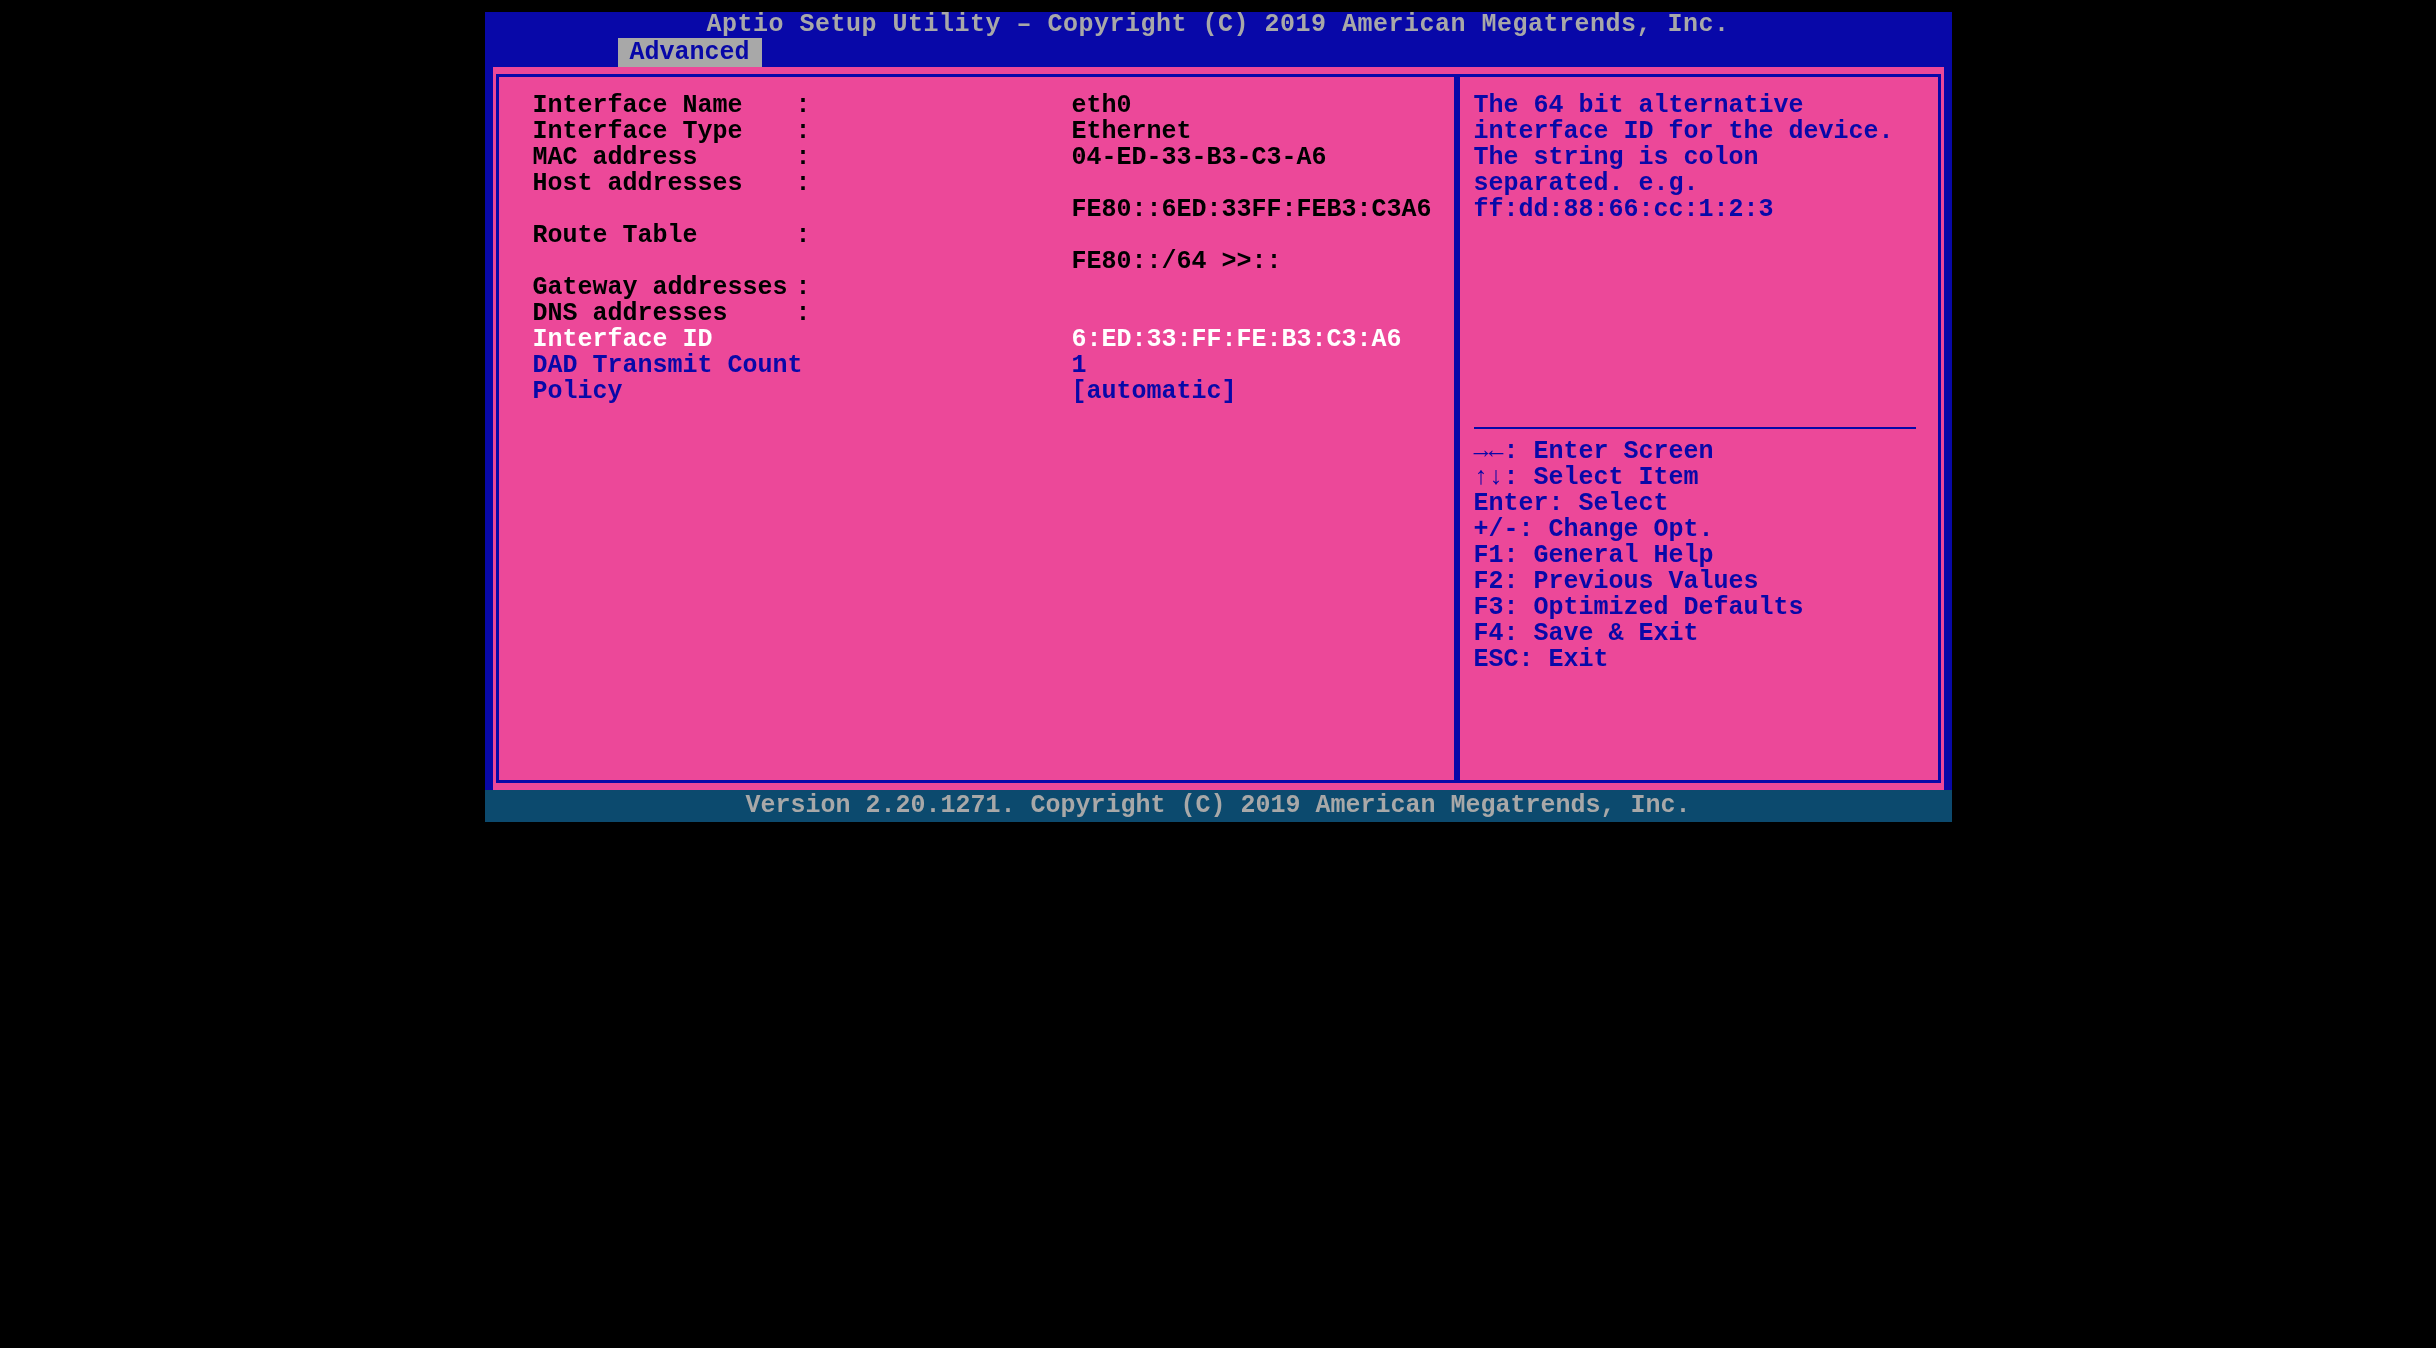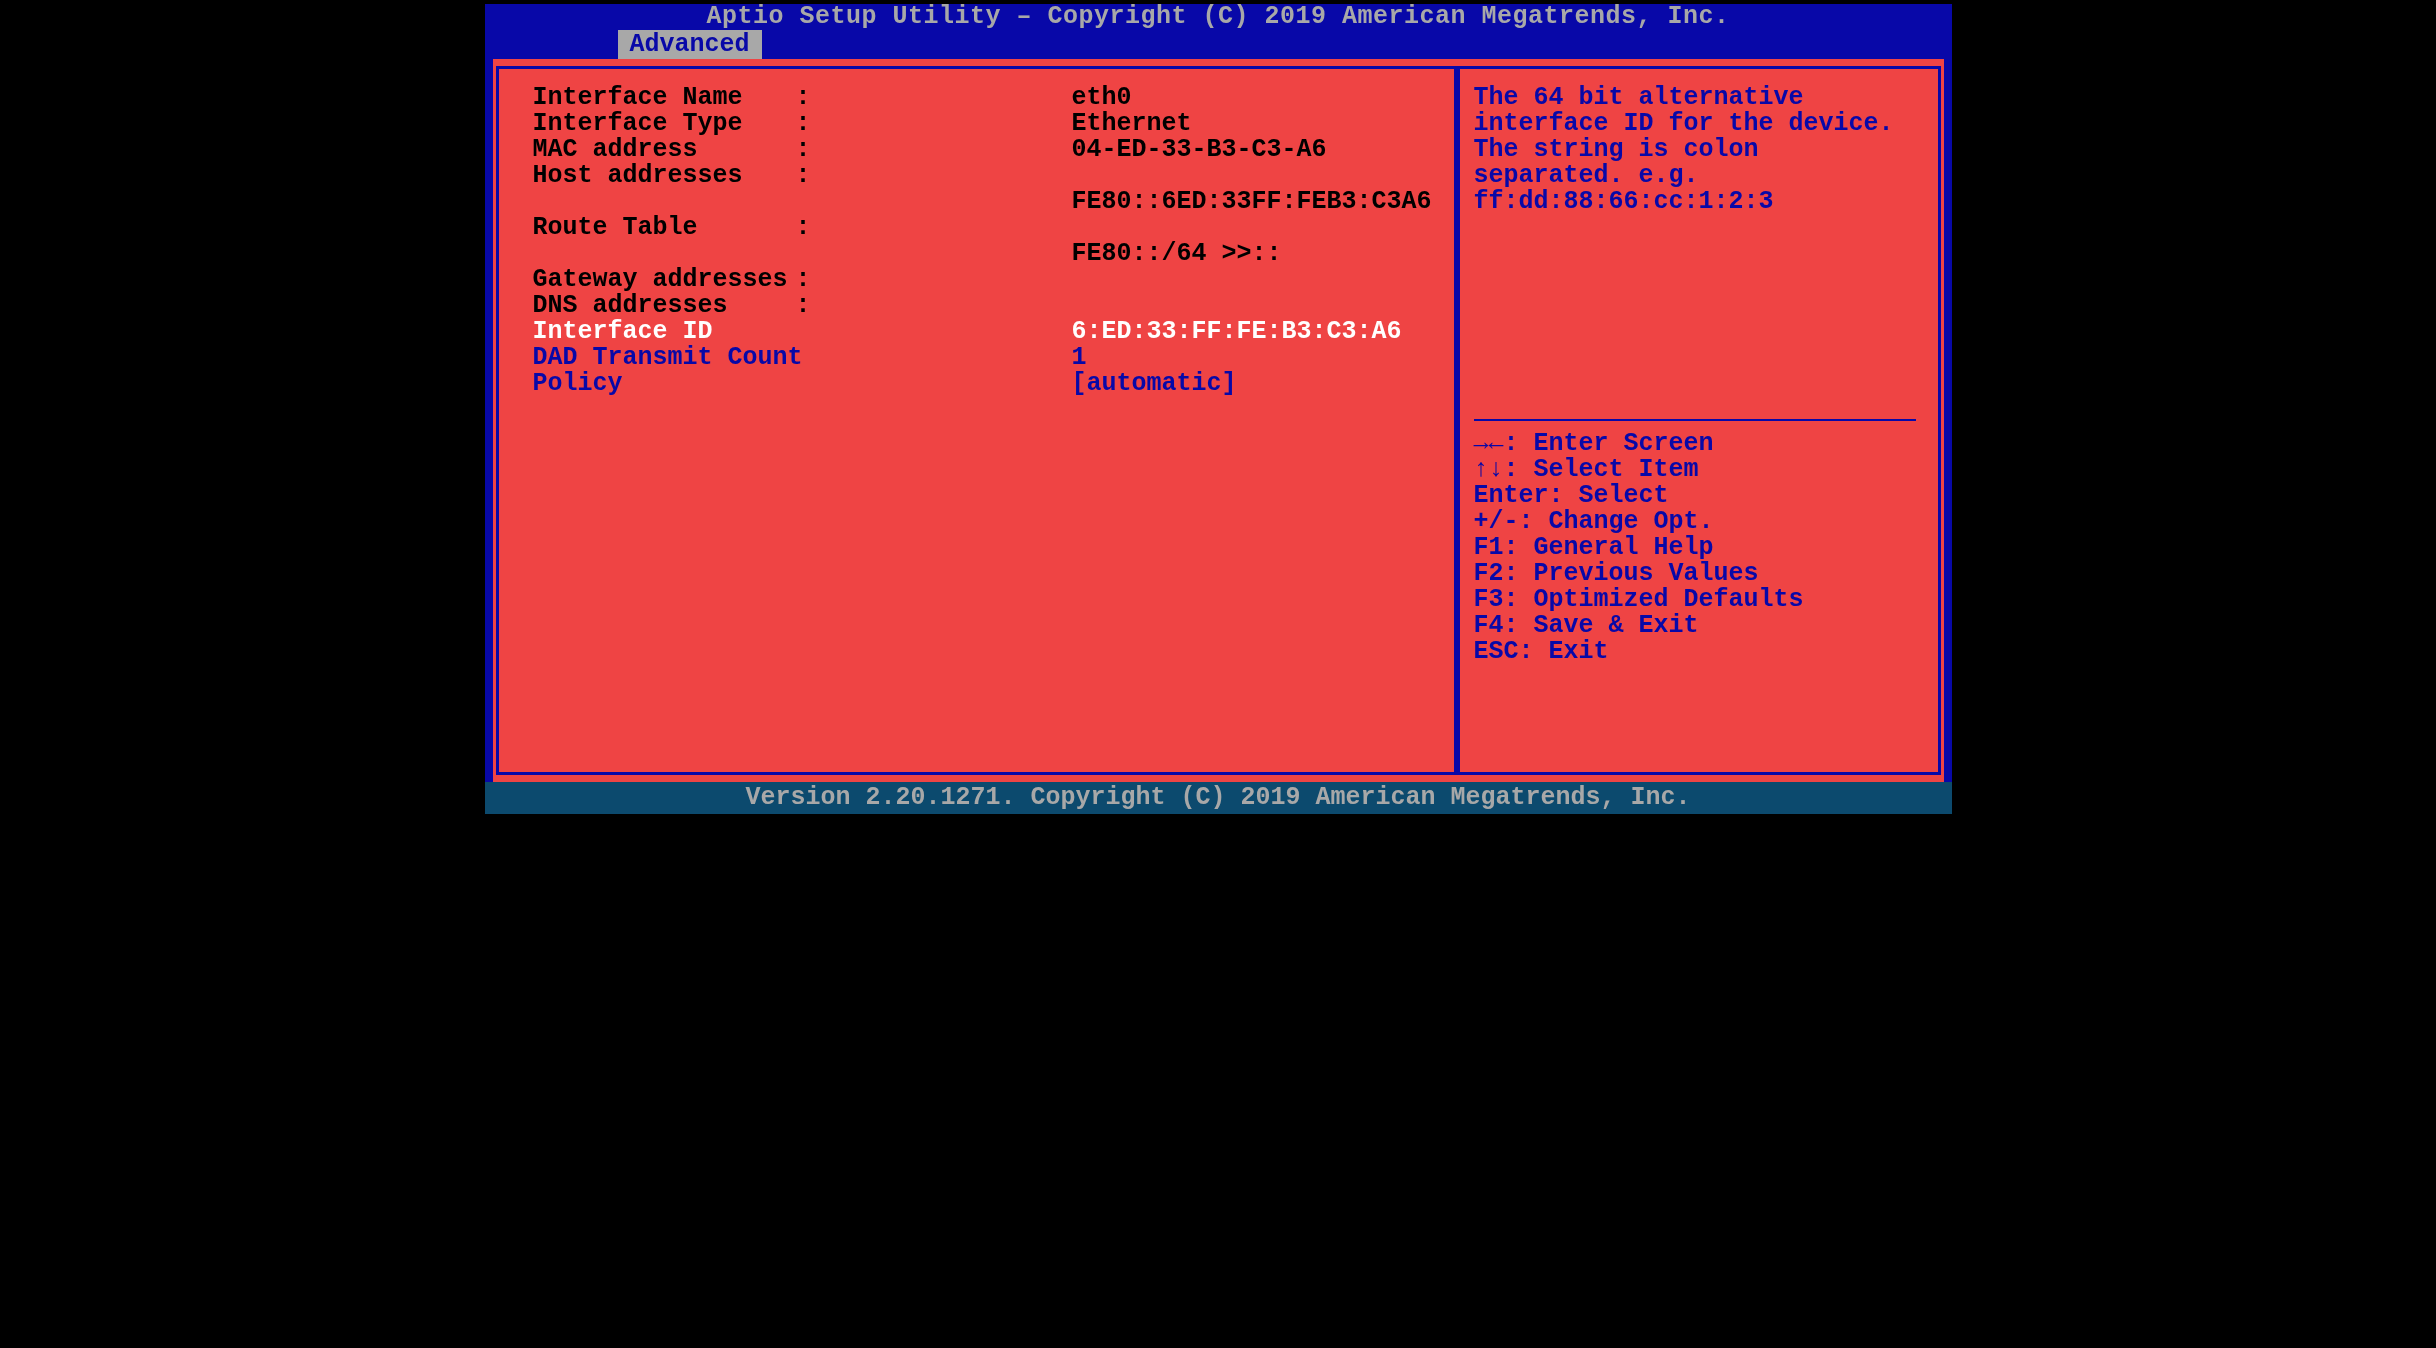--- a/index.html
+++ b/index.html
@@ -10,21 +10,21 @@
     font-size: 25px;
     line-height: 1.04;
     font-weight: bold;
     -webkit-font-smoothing: none;
   }
   .screen {
     position: relative;
     width: 1467px;
     height: 810px;
     background: #0808A8; 
-    margin: 4px auto;
+    margin: 12px auto;
     overflow: hidden;
   }
   .topbar {
     position: absolute;
     left: 0; right: 0; top: 0;
     height: 26px;
     background: #0808A8;
     color: #A8A8A8;
     text-align: center;
   }
@@ -44,21 +44,21 @@
     padding: 0 12px;
     background: #A8A8A8;
     color: #0808A8;
     line-height: 29px;
   }
   .workarea {
     position: absolute;
     left: 8px; right: 8px;
     top: 55px;
     bottom: 32px;
-    background: #ef4444;
+    background: #ec4899;
   }
   .panel-border {
     position: absolute;
     border: 3px solid #0808A8;
     box-sizing: border-box;
   }
   .left-panel {
     left: 3px; top: 7px; bottom: 7px;
     width: 961px;
     padding: 16px 30px 0 34px;

